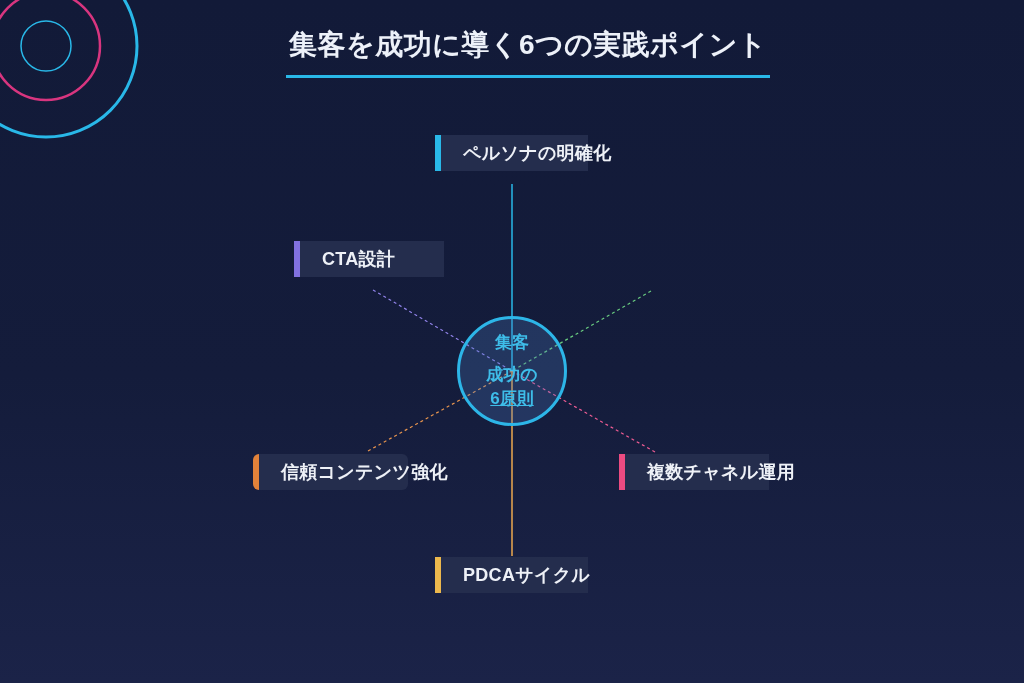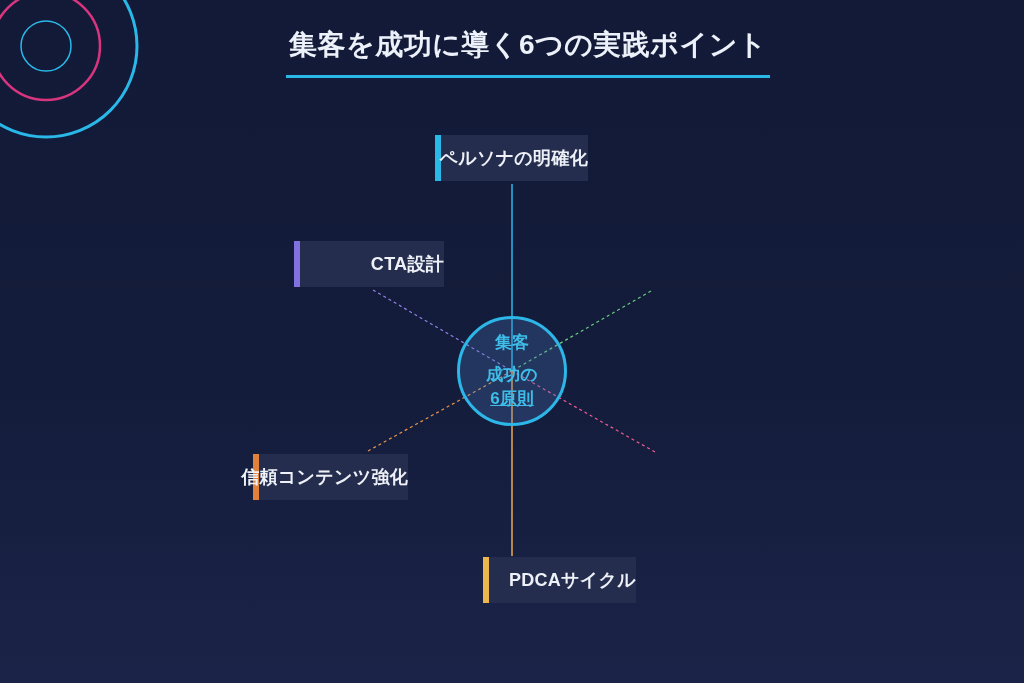--- a/index.html
+++ b/index.html
@@ -61,41 +61,40 @@
     text-align: center;
   }
   .center-node .cline {
     font-size: 17px;
     font-weight: bold;
     line-height: 24px;
     color: #3ebde9;
   }
   .node-box {
     position: absolute;
-    height: 46px;
+    height: 36px;
     background: #242d4d;
     border-left: 6px solid #29b8e8;
     display: flex;
     align-items: center;
     padding-left: 22px;
     z-index: 3;
     white-space: nowrap;
     overflow: visible;
-    justify-content: flex-end;
   }
   .node-box .node-label {
     font-size: 18px;
     font-weight: bold;
     color: #eef1f7;
     letter-spacing: 0.3px;
   }
   .pos-persona { left: 435px; top: 135px; width: 153px; }
   .pos-hp      { left: 619px; top: 241px; width: 150px; }
   .pos-multi   { left: 619px; top: 454px; width: 150px; }
-  .pos-pdca    { left: 435px; top: 557px; width: 153px; margin-left: 48px; }
+  .pos-pdca    { left: 435px; top: 557px; width: 153px; }
   .pos-trust   { left: 253px; top: 454px; width: 155px; }
   .pos-cta     { left: 255px; top: 241px; width: 150px; }
 </style>
 </head>
 <body>
 
 <div class="stage">
 
   <svg class="deco-svg" viewBox="0 0 200 200">
     <circle cx="46" cy="46" r="25" fill="none" stroke-width="1.5" style="stroke: rgb(41, 184, 232);"></circle>
@@ -120,26 +119,29 @@
     <span class="cline" style="color: rgb(62, 189, 233);">集客</span>
     <span class="cline" style="color: rgb(62, 189, 233); margin-top: 8px;">成功の</span>
     <span class="cline" style="color: rgb(62, 189, 233); text-decoration: underline;">6原則</span>
   </div>
 
   <div class="node-box pos-persona" style="border-left-color: rgb(41, 184, 232);">
     <span class="node-label">ペルソナの明確化</span>
   </div>
 
 
+  <div class="node-box pos-multi" style="border-left-color: rgb(236, 75, 129);">
+    <span class="node-label">複数チャネル運用</span>
+  </div>
 
   <div class="node-box pos-pdca" style="border-left-color: rgb(236, 184, 77);">
     <span class="node-label">PDCAサイクル</span>
   </div>
 
-  <div class="node-box pos-trust" style="border-left-color: rgb(226, 130, 58);">
+  <div class="node-box pos-trust" style="border-left-color: rgb(226, 130, 58); border-radius: 6px;">
     <span class="node-label">信頼コンテンツ強化</span>
   </div>
 
   <div class="node-box pos-cta" style="border-left-color: rgb(129, 113, 224); margin-left: 39px;">
     <span class="node-label">CTA設計</span>
   </div>
 
 </div>
 
 </body></html>

